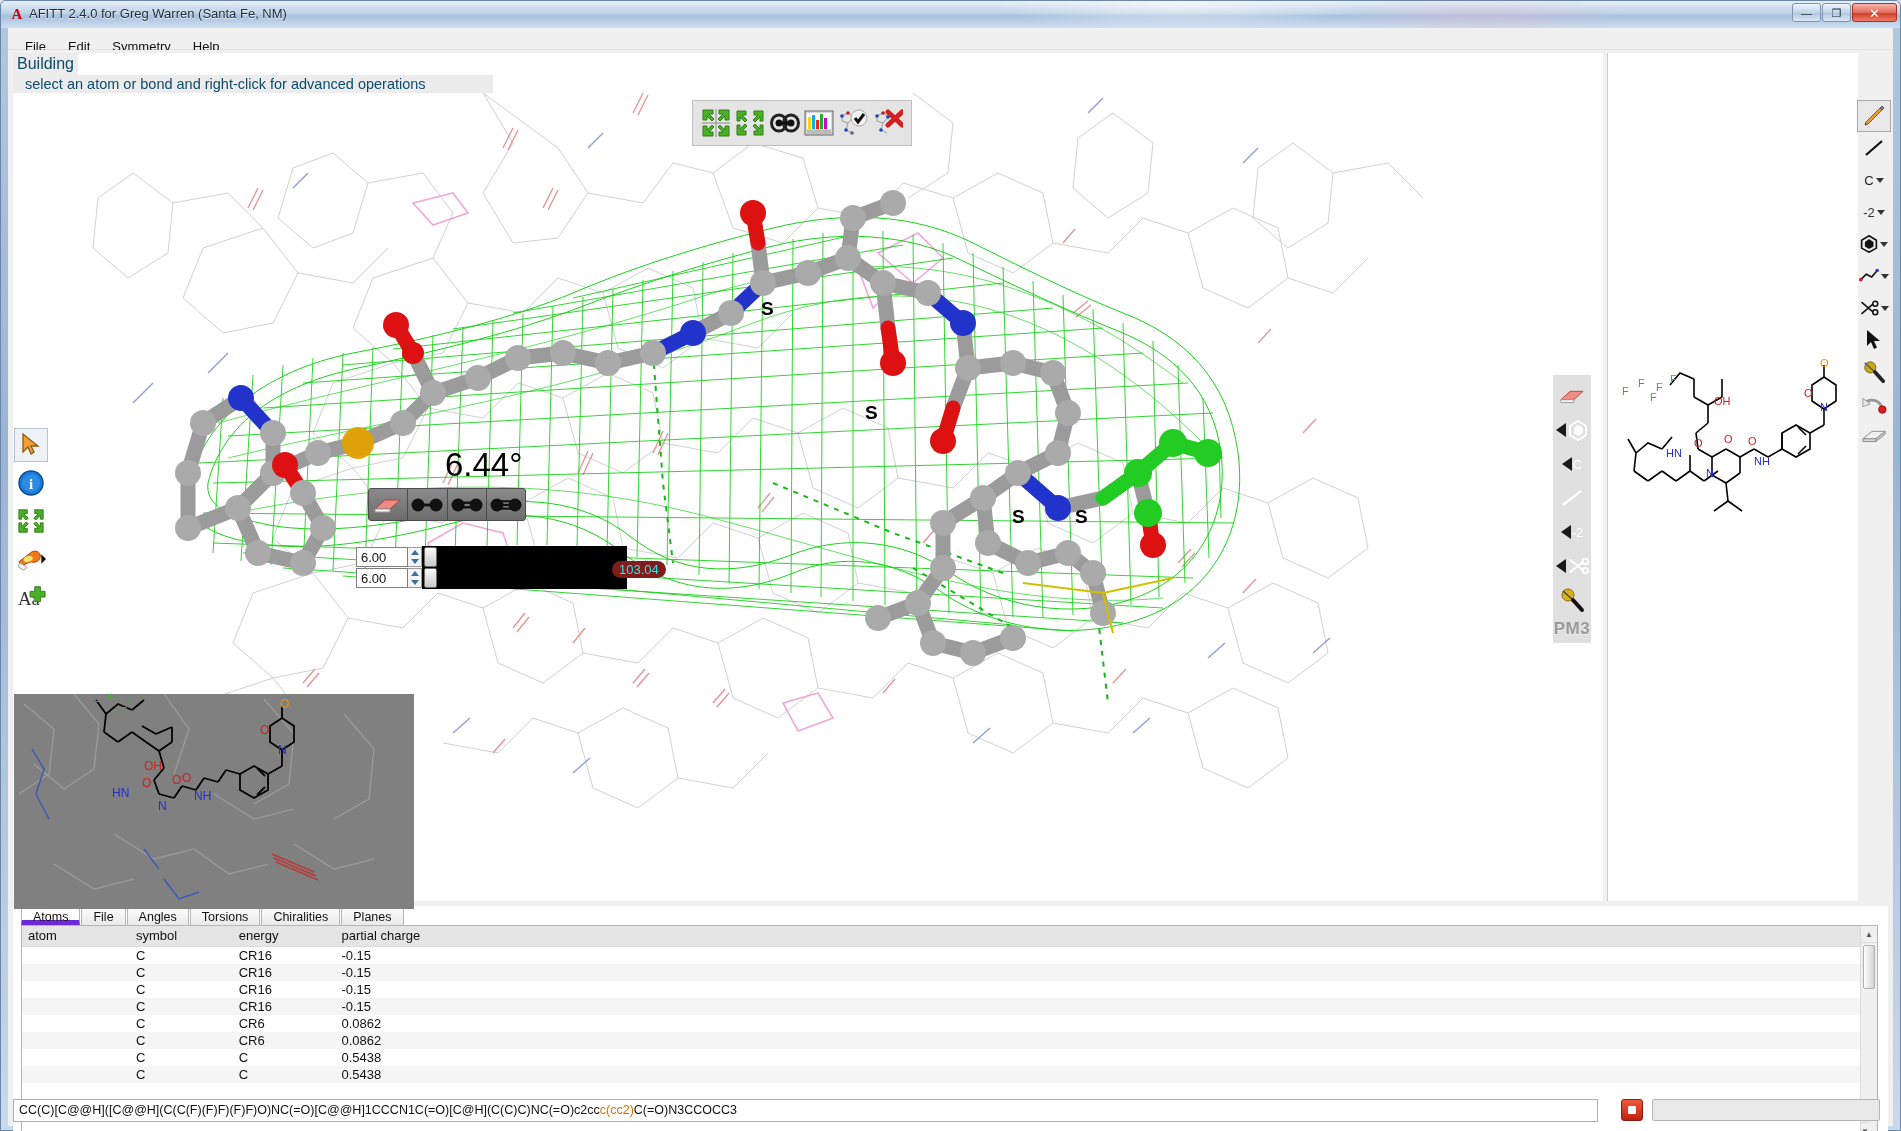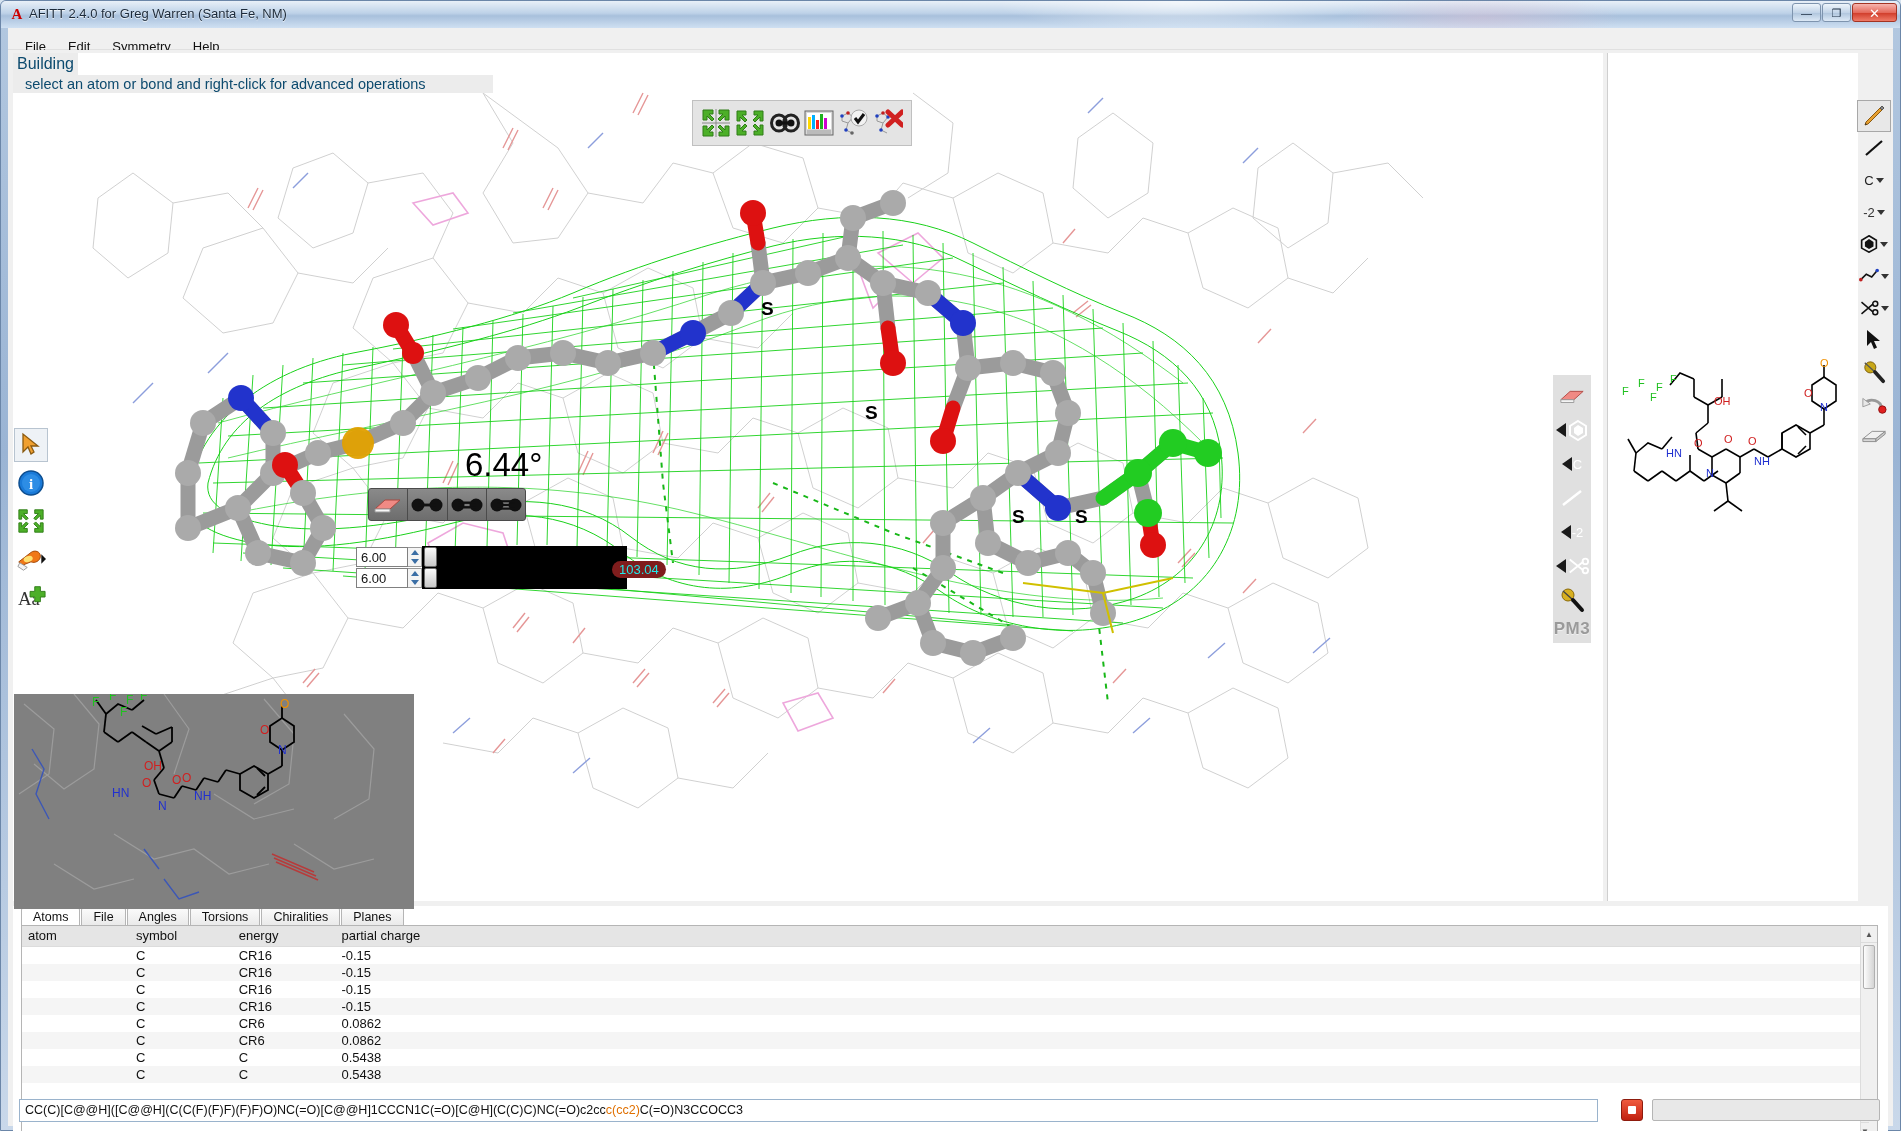--- a/index.html
+++ b/index.html
@@ -175,21 +175,21 @@
     display: flex; z-index: 30;
   }
   .bondpop .bp {
     flex: 1; display: flex; align-items: center; justify-content: center;
     border-right: 1px solid #4b4b4b; cursor: pointer;
   }
   .bondpop .bp:last-child { border-right: none; }
 
   .anglelabel {
     position: absolute; left: 437px; top: 396px; z-index: 30;
-    font-size: 33px; color: #000; font-family: "Liberation Sans", sans-serif; margin-left: 20px;
+    font-size: 33px; color: #000; font-family: "Liberation Sans", sans-serif;
   }
 
   .spinrow {
     position: absolute; z-index: 30; display: flex; align-items: center;
   }
   .spinrow .num {
     width: 52px; height: 20px; background: #fff; border: 1px solid #808080;
     font-size: 13px; color: #111; padding-left: 4px; line-height: 19px;
   }
   .spinner {
@@ -220,21 +220,21 @@
     position: absolute; left: 8px; top: 0; height: 20px;
     display: flex; align-items: flex-end;
   }
   .tab {
     height: 19px; padding: 0 11px; font-size: 12.5px; color: #111;
     background: linear-gradient(180deg,#fbfbfb,#e9e9e9);
     border: 1px solid #b5b5b5; border-bottom: none;
     border-radius: 3px 3px 0 0; margin-right: 1px;
     line-height: 18px; cursor: pointer;
   }
-  .tab.active { background: #fff; border-bottom: 1px solid #6d28d9; }
+  .tab.active { background: #fff; border-bottom: 6px solid #6d28d9; }
 
   .grid {
     position: absolute; left: 8px; top: 19px; right: 10px; bottom: 4px;
     border: 1px solid #b5b5b5; background: #fff; overflow: hidden;
   }
   table.atoms { width: 100%; border-collapse: collapse; table-layout: fixed; }
   table.atoms th {
     text-align: left; font-weight: normal; font-size: 13px; color: #111;
     padding: 2px 0 2px 6px; border-bottom: 1px solid #dcdcdc;
     background: #e5e5e5; height: 20px;
@@ -254,21 +254,21 @@
   }
   .gridscroll .arrow.bot { position: absolute; bottom: 0; border-bottom: none; border-top: 1px solid #dcdcdc; }
   .gridscroll .thumb {
     position: absolute; left: 2px; right: 2px; top: 19px; height: 44px;
     background: linear-gradient(90deg,#fdfdfd,#d4d4d4);
     border: 1px solid #b0b0b0; border-radius: 2px;
   }
 
   
   .statusbar {
-    position: absolute; left: 11px; right: 5px; bottom: 2px; height: 26px;
+    position: absolute; left: 5px; right: 5px; bottom: 2px; height: 26px;
   }
   .smiles {
     position: absolute; left: 0; top: 1px; right: 290px; height: 23px;
     background: #fff; border: 1px solid #9ab3cc;
     font-size: 12.5px; color: #111; line-height: 21px;
     padding-left: 5px; white-space: nowrap; overflow: hidden;
     font-family: "Liberation Sans", sans-serif;
   }
   .smiles .hl { color: #e07000; }
   .stopbtn {

